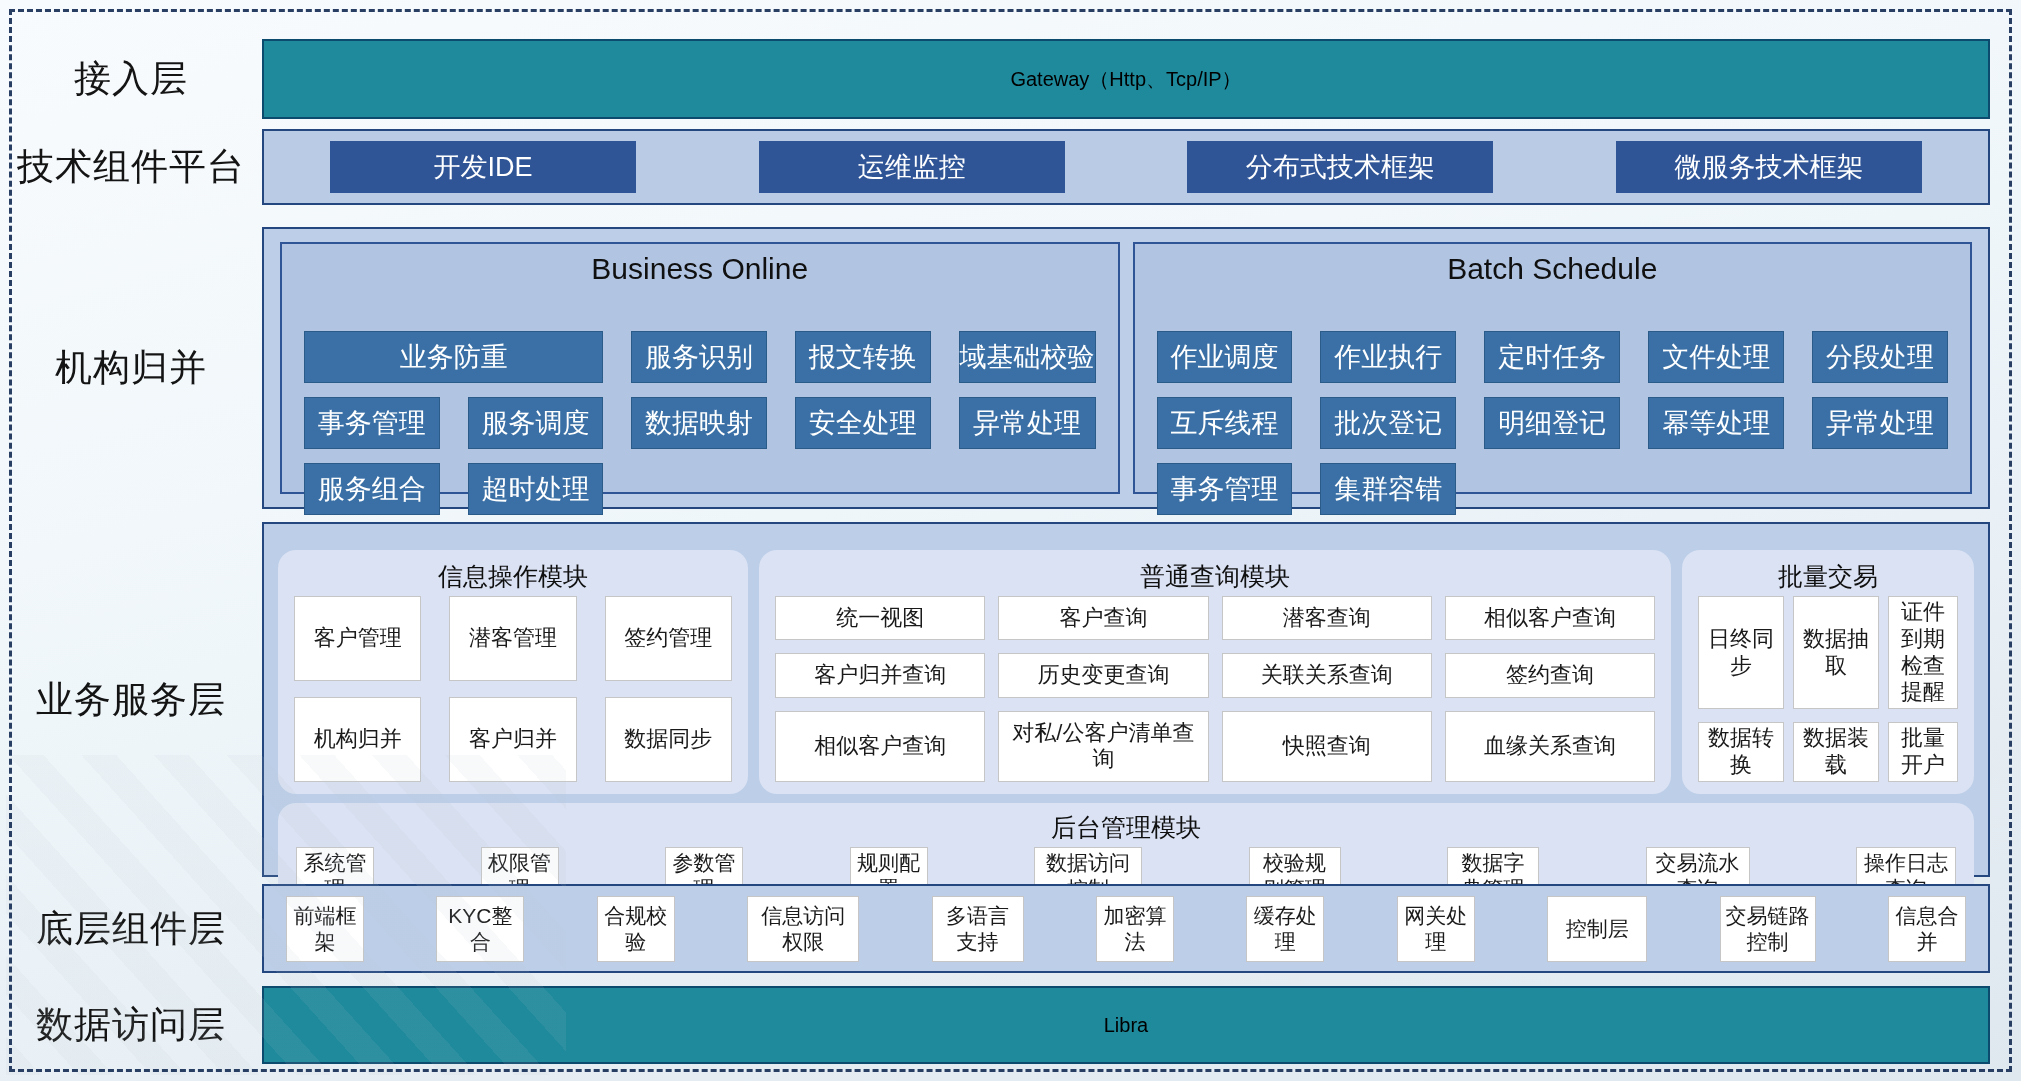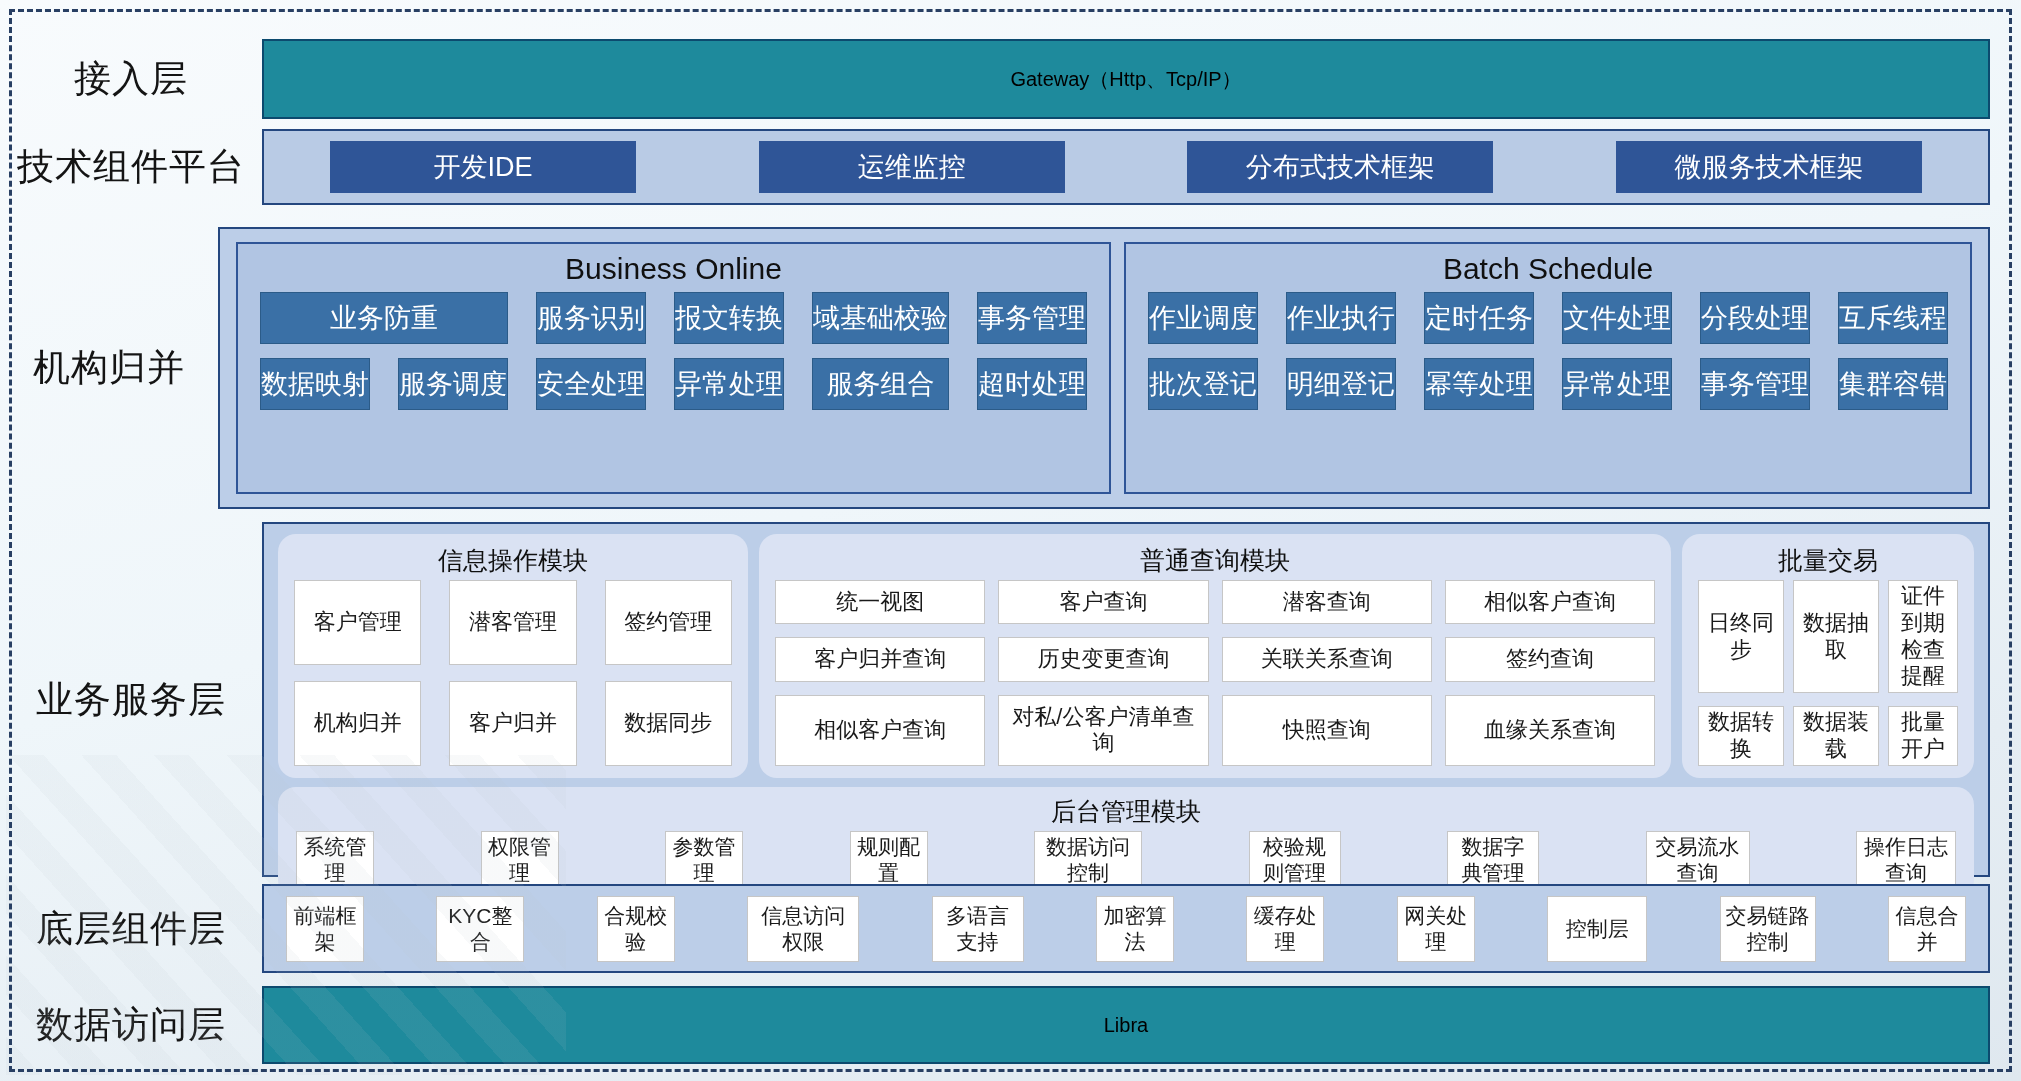--- a/index.html
+++ b/index.html
@@ -53,34 +53,34 @@
   .row-app { height:282px; margin-bottom:13px; }
   .app-band {
     flex:1; background:#bccee8; border:2px solid #24477f;
     display:flex; gap:13px; padding:13px 16px;
   }
   .app-panel {
     flex:1; background:#b1c5e3; border:2px solid #2f5597;
     padding:2px 22px 0; display:flex; flex-direction:column;
   }
   .panel-title { text-align:center; font-size:30px; color:#101010; height:46px; line-height:46px; }
-  .grid4 { display:grid; grid-template-columns:repeat(6,1fr); column-gap:28px; row-gap:14px; }
+  .grid4 { display:grid; grid-template-columns:repeat(5,1fr); column-gap:28px; row-gap:14px;margin-top:39px; }
   .blue-btn {
     height:52px; background:#3a70a6; border:1px solid #2b5b88; color:#fff; font-size:27px;
     display:flex; align-items:center; justify-content:center; white-space:nowrap;
   }
   .span2 { grid-column:1/3; }
 
   
   .row-service { height:355px; margin-bottom:7px; }
   .service-band {
     flex:1; background:#bccee8; border:2px solid #24477f;
     padding:10px 14px 6px; display:flex; flex-direction:column; gap:9px;
   }
-  .service-top { display:flex; gap:11px; flex:1; }
+  .service-top { display:flex; gap:11px; flex:1;margin-top:16px; }
   .module { background:#dae2f3; border-radius:18px; padding:6px 16px 12px; display:flex; flex-direction:column; }
   .module-title { text-align:center; font-size:25px; color:#101010; height:40px; line-height:40px; }
   .info-module  { width:470px; }
   .query-module { flex:1; }
   .batch-module { width:292px; }
   .grid-info  { flex:1; display:grid; grid-template-columns:repeat(3,1fr); column-gap:28px; row-gap:16px; }
   .grid-query { flex:1; display:grid; grid-template-columns:repeat(4,1fr); column-gap:13px; row-gap:13px;border-radius:29px; }
   .grid-batch { flex:1; display:grid; grid-template-columns:86px 86px 1fr; column-gap:9px; row-gap:13px; }
   .white-box {
     background:#fff; border:1px solid #c6c6c6; color:#1a1a1a;
@@ -133,22 +133,22 @@
       <div class="app-band">
 
         <div class="app-panel">
           <div class="panel-title">Business Online</div>
           <div class="grid4">
             <div class="blue-btn span2">业务防重</div>
             <div class="blue-btn">服务识别</div>
             <div class="blue-btn">报文转换</div>
             <div class="blue-btn">域基础校验</div>
             <div class="blue-btn">事务管理</div>
+            <div class="blue-btn">服务调度</div>
             <div class="blue-btn">数据映射</div>
-            <div class="blue-btn">服务调度</div>
             <div class="blue-btn">安全处理</div>
             <div class="blue-btn">异常处理</div>
             <div class="blue-btn">服务组合</div>
             <div class="blue-btn">超时处理</div>
           </div>
         </div>
 
         <div class="app-panel">
           <div class="panel-title">Batch Schedule</div>
           <div class="grid4">

